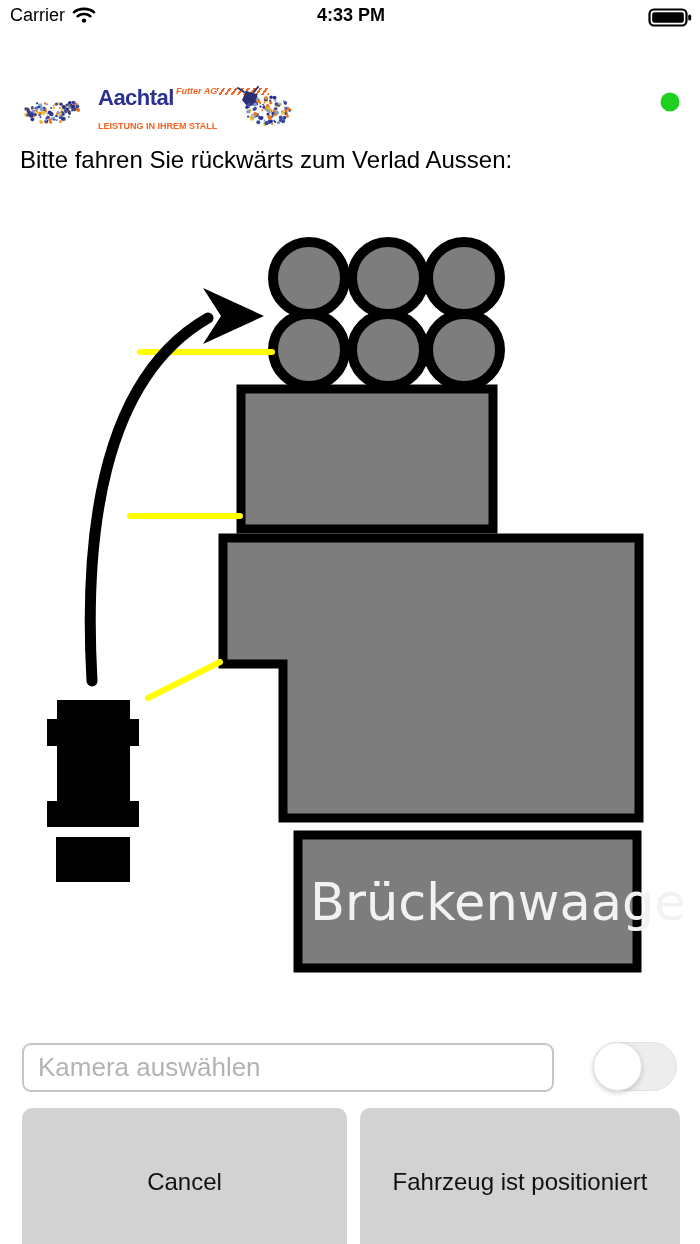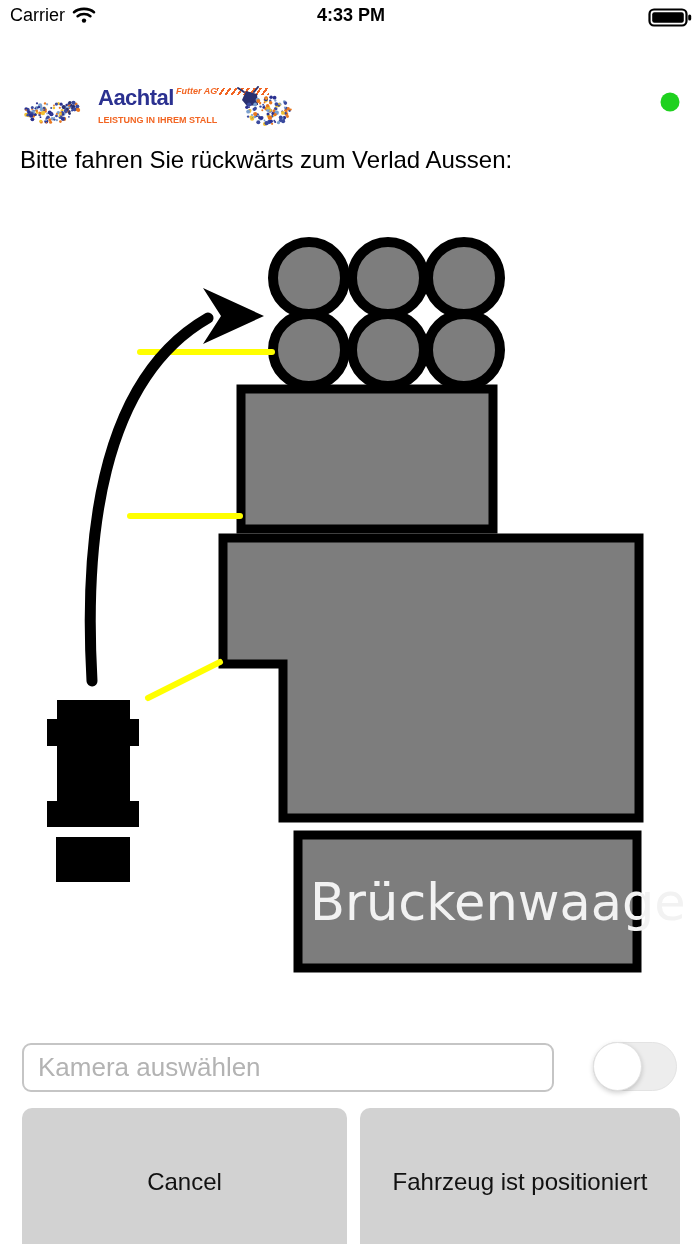--- a/index.html
+++ b/index.html
@@ -17,21 +17,21 @@
   .logo-row{position:absolute;left:0;top:40px;width:700px;height:58px;}
   .pig-logo{position:absolute;left:22px;top:54px;}
   .cow-logo{position:absolute;left:232px;top:46px;}
   .aachtal{position:absolute;left:98px;top:47px;width:120px;}
   .aachtal-top{display:flex;align-items:flex-start;line-height:1;}
   .aachtal-name{font-size:22px;font-weight:800;color:#2b3190;letter-spacing:-0.5px;}
   .aachtal-sub{margin-left:2px;display:flex;flex-direction:row;}
   .aachtal-suffix{font-size:9px;font-weight:800;font-style:italic;color:#f26522;white-space:nowrap;}
   .aachtal-hatch{margin-top:1px;width:52px;height:7px;
     background:repeating-linear-gradient(125deg,#f26522 0 2px,transparent 2px 5px);}
-  .aachtal-tagline{margin-top:6px;font-size:9px;font-weight:700;color:#f26522;white-space:nowrap;}
+  .aachtal-tagline{margin-top:12px;font-size:9px;font-weight:700;color:#f26522;white-space:nowrap;}
   .bouygues{position:absolute;left:562px;top:44px;}
   .conn-dot{position:absolute;left:660px;top:52px;}
   
   .instruction{position:absolute;left:20px;top:146px;font-size:24px;color:#000;}
   
   .diagram{position:absolute;left:0;top:220px;}
   .brueck-label{font-family:"DejaVu Sans", sans-serif;font-size:51px;}
   
   .camera-input{position:absolute;left:22px;top:1043px;width:532px;height:49px;box-sizing:border-box;
     border:2px solid #c5c5c5;border-radius:9px;font-size:26px;padding:8px 14px;color:#333;outline:none;

